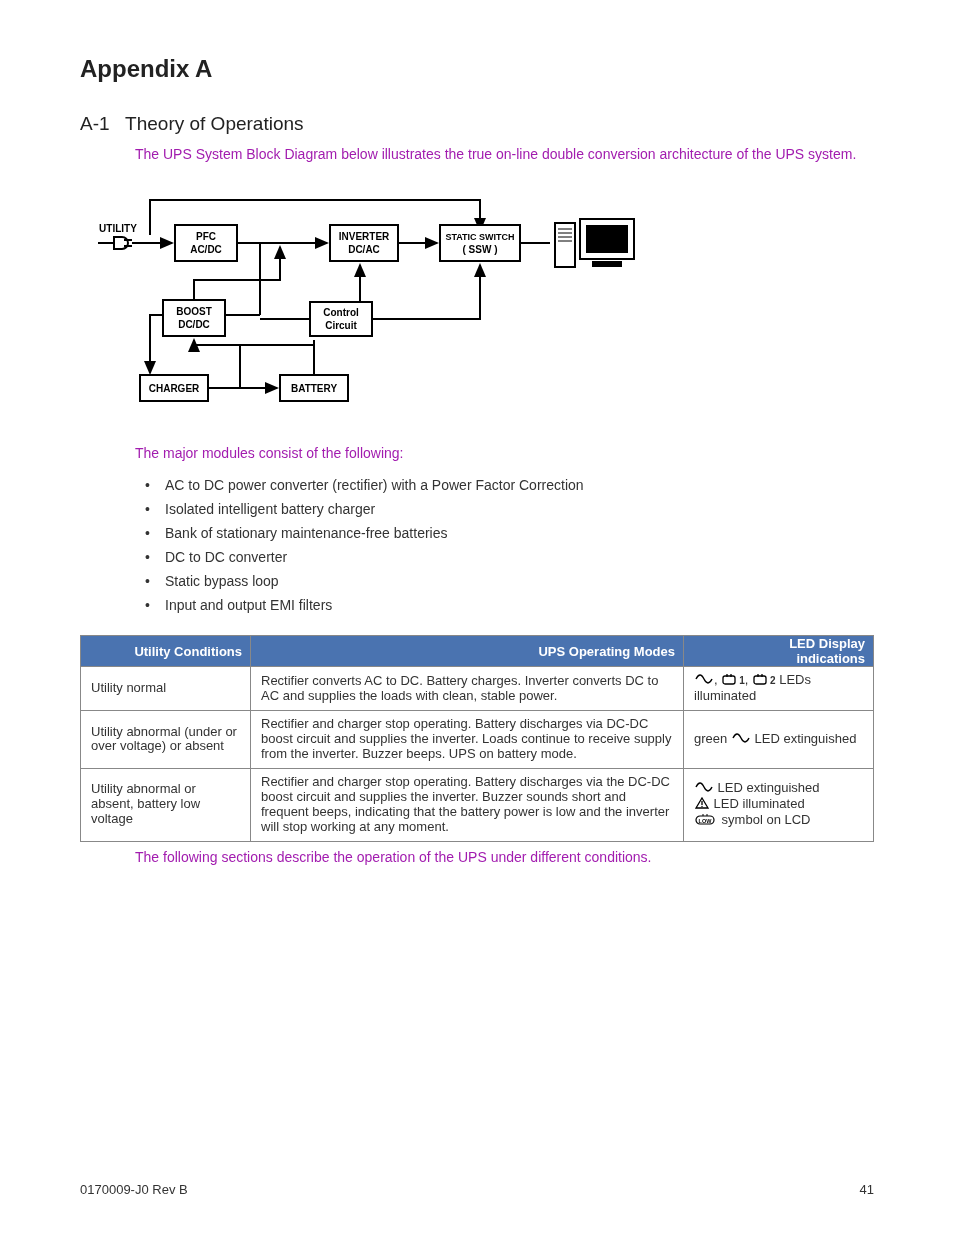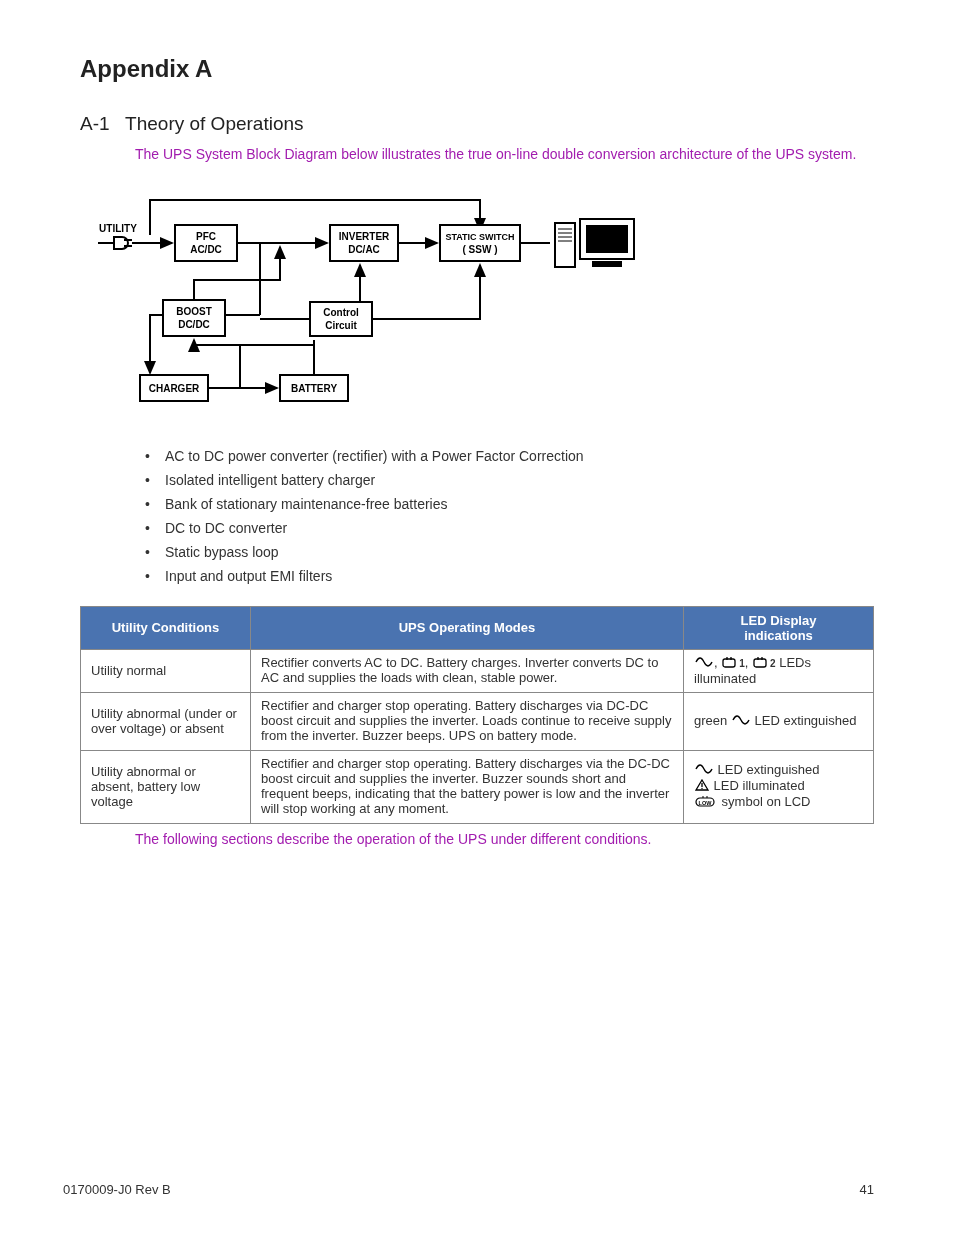--- a/index.html
+++ b/index.html
@@ -14,24 +14,24 @@
   }
   h1 { font-size: 24px; font-weight: bold; margin-bottom: 30px; }
   h2 { font-size: 19px; font-weight: normal; margin-bottom: 10px; }
   .body-indent { margin-left: 55px; }
   p { font-size: 14px; line-height: 1.4; margin-bottom: 10px; color: #a21caf; }
   ul { list-style: none; margin: 8px 0 14px 0; }
   ul li { font-size: 14px; color: #333; padding: 4px 0 4px 30px; position: relative; }
   ul li::before { content: "•"; position: absolute; left: 10px; }
   .diagram { margin: 20px 0 25px 0; }
   table { border-collapse: collapse; width: 100%; margin: 18px 0 6px 0; font-size: 13px; }
-  th { background: #4a73b0; color: #fff; font-weight: bold; padding: 6px 8px; border: 1px solid #888; text-align: center; vertical-align: middle; }
+  th { background: #4a73b0; color: #fff; font-weight: bold; padding: 0 8px; border: 1px solid #888; text-align: right; vertical-align: middle; }
   td { border: 1px solid #888; padding: 6px 10px; vertical-align: middle; color: #333; line-height: 1.15; }
   td .ico { display: inline-block; vertical-align: middle; margin: 0 1px; }
-  .footer { position: absolute; bottom: 38px; left: 63px; right: 80px; display: flex; justify-content: space-between; font-size: 13px; color: #333; }
+  .footer { position: absolute; bottom: 38px; left: 80px; right: 80px; display: flex; justify-content: space-between; font-size: 13px; color: #333; }
 </style>
 </head>
 <body>
 
 <h1>Appendix A</h1>
 
 <h2>
   <span>A-1</span>&nbsp;&nbsp;
   <span>Theory of Operations</span>
 </h2>
@@ -121,20 +121,21 @@
   <rect class="bx" x="200" y="190" width="68" height="26"></rect>
   <text class="tx" x="234" y="207">BATTERY</text>
 
   <polyline class="ln" points="160,203 160,160 114,160 114,155" marker-end="url(#arr)"></polyline>
   <polyline class="ln" points="234,190 234,155"></polyline>
   <line class="ln" x1="160" y1="160" x2="234" y2="160"></line>
 </svg>
 </div>
 
 <div class="body-indent">
+  <p>The major modules consist of the following:</p>
   <ul>
     <li>AC to DC power converter (rectifier) with a Power Factor Correction</li>
     <li>Isolated intelligent battery charger</li>
     <li>Bank of stationary maintenance-free batteries</li>
     <li>DC to DC converter</li>
     <li>Static bypass loop</li>
     <li>Input and output EMI filters</li>
   </ul>
 </div>
 

